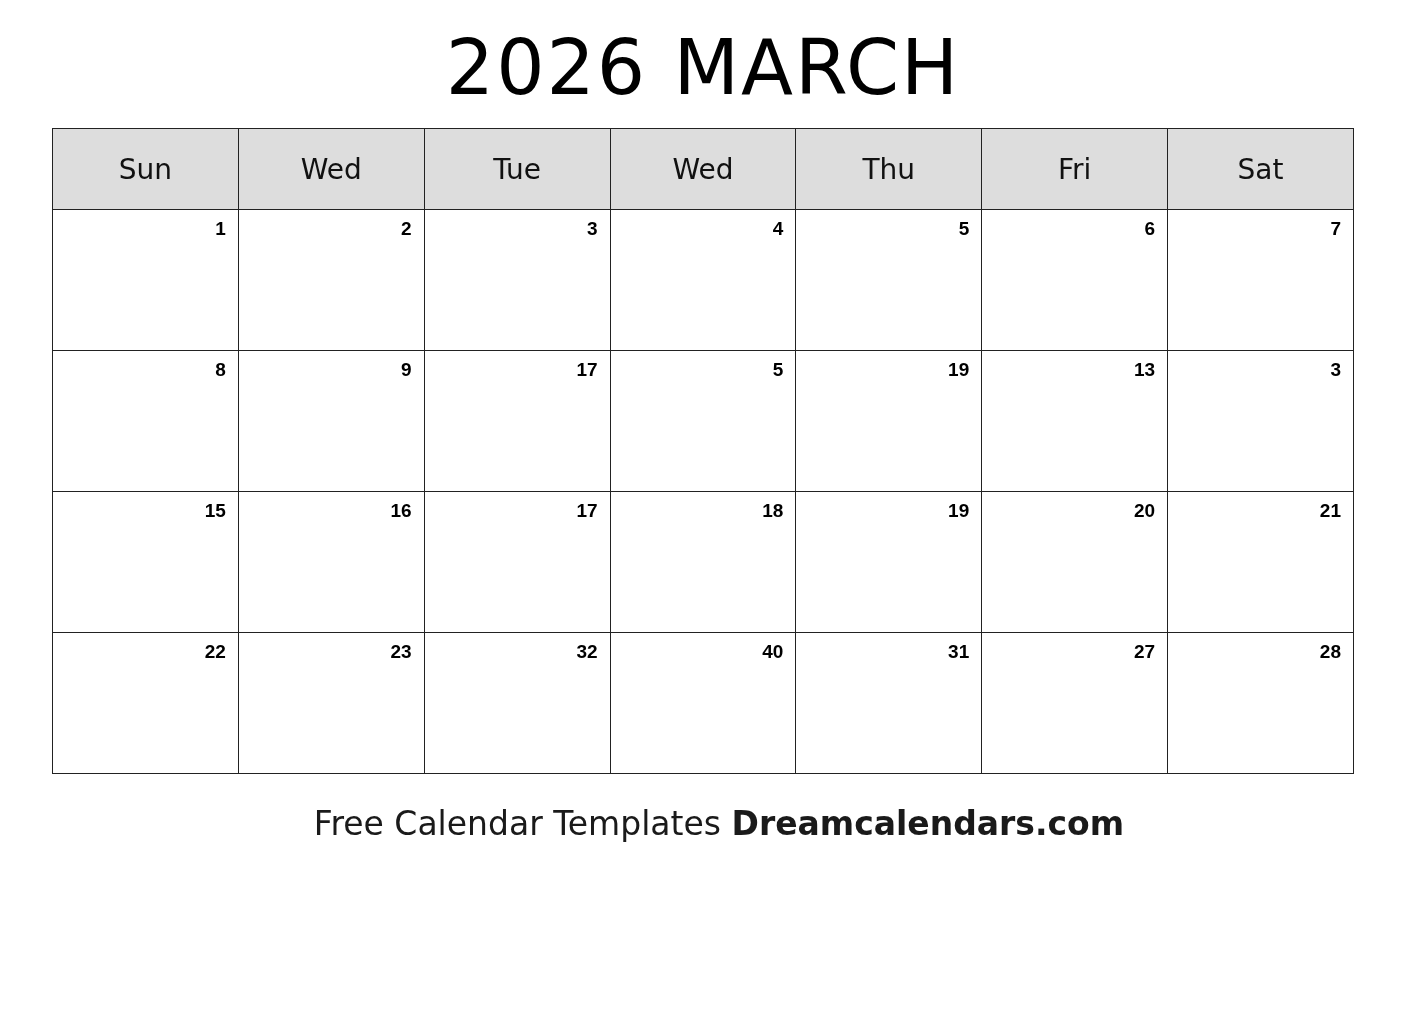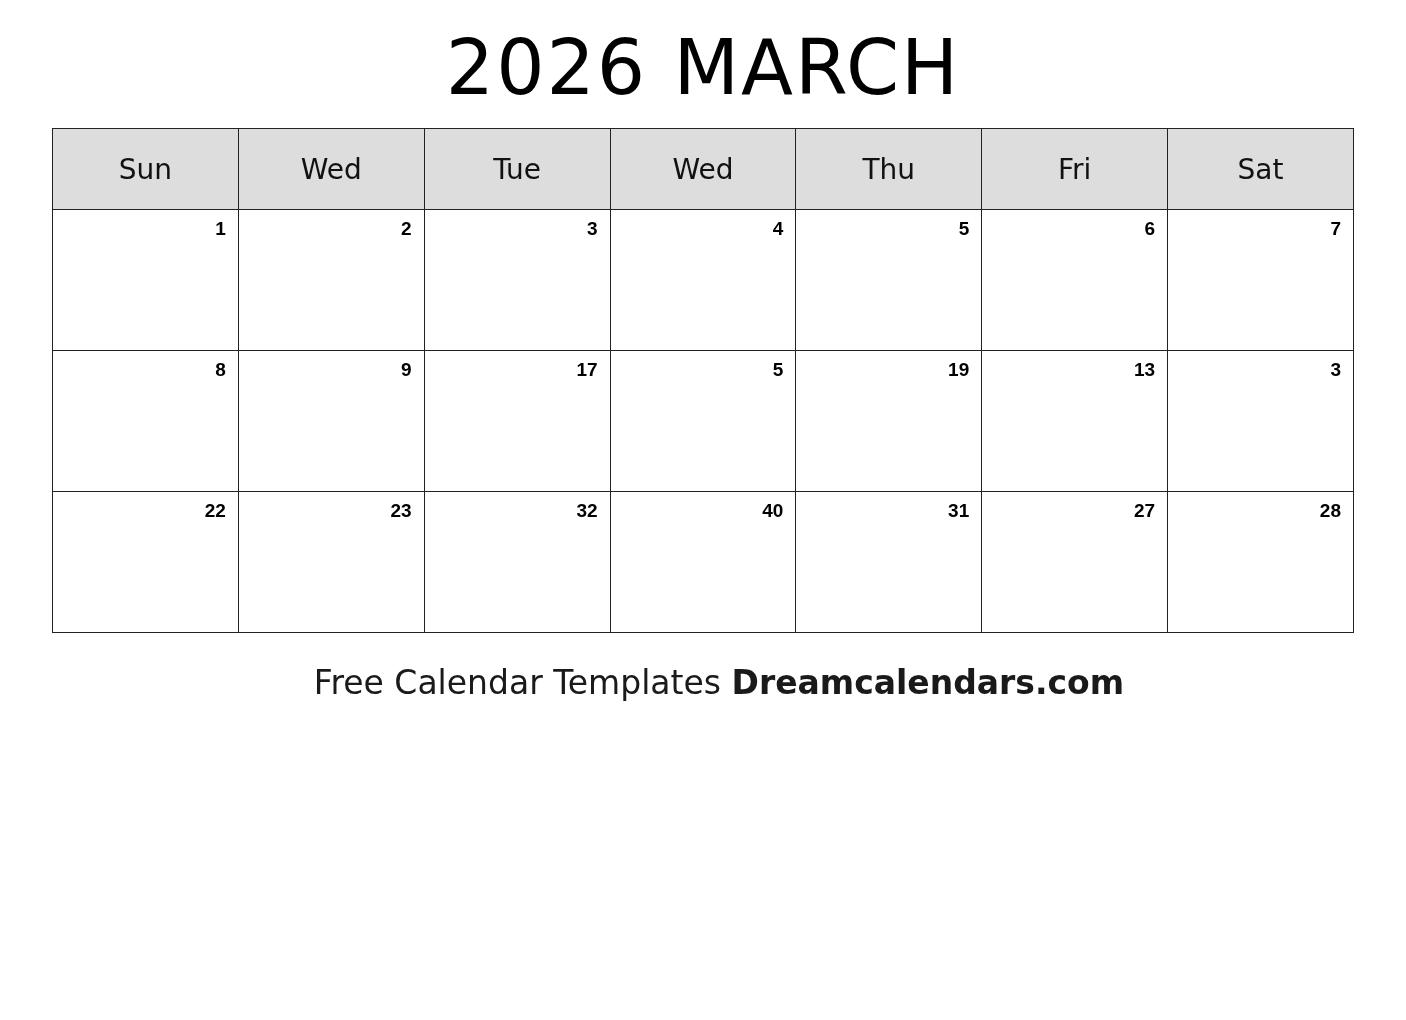--- a/index.html
+++ b/index.html
@@ -110,20 +110,29 @@
       <tr>
         <td><span class="daynum">8</span></td>
         <td><span class="daynum">9</span></td>
         <td><span class="daynum">17</span></td>
         <td><span class="daynum">5</span></td>
         <td><span class="daynum">19</span></td>
         <td><span class="daynum">13</span></td>
         <td><span class="daynum">3</span></td>
       </tr>
       <tr>
+        <td><span class="daynum">15</span></td>
+        <td><span class="daynum">16</span></td>
+        <td><span class="daynum">17</span></td>
+        <td><span class="daynum">18</span></td>
+        <td><span class="daynum">19</span></td>
+        <td><span class="daynum">20</span></td>
+        <td><span class="daynum">21</span></td>
+      </tr>
+      <tr>
         <td><span class="daynum">22</span></td>
         <td><span class="daynum">23</span></td>
         <td><span class="daynum">32</span></td>
         <td><span class="daynum">40</span></td>
         <td><span class="daynum">31</span></td>
         <td><span class="daynum">27</span></td>
         <td><span class="daynum">28</span></td>
       </tr>
     </tbody>
   </table>

